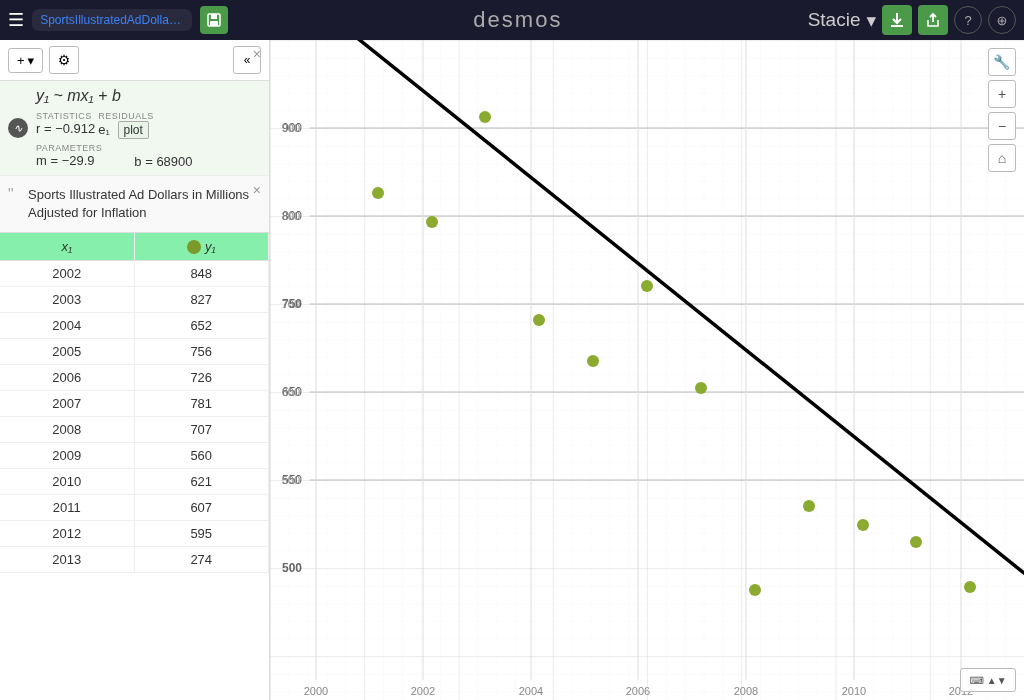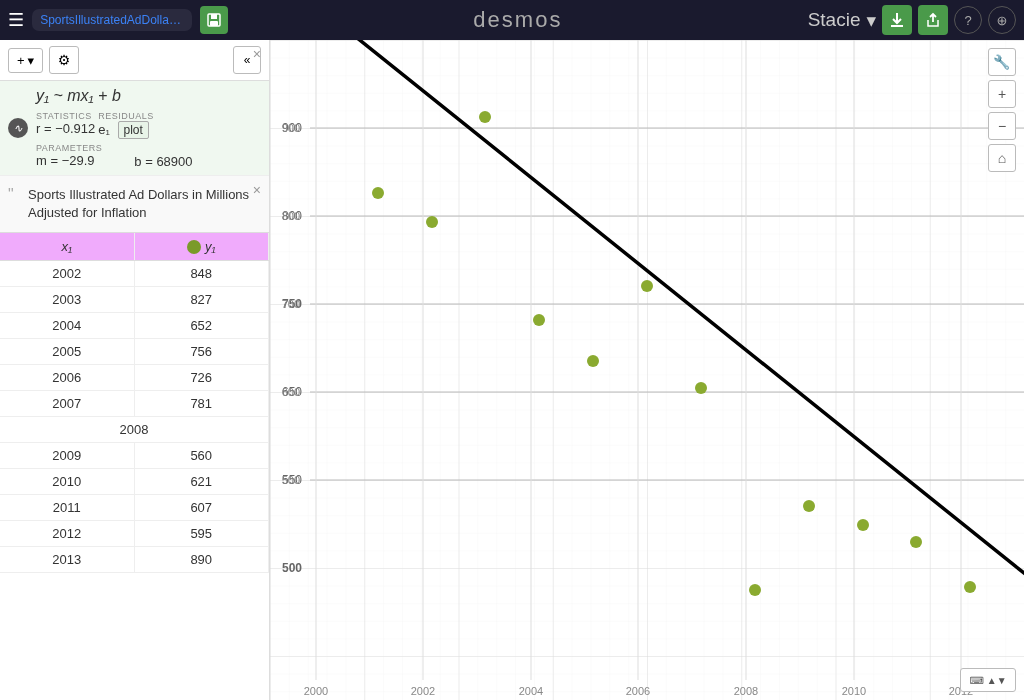--- a/index.html
+++ b/index.html
@@ -91,21 +91,21 @@
       position: absolute; left: 8px; top: 10px; color: #aaa; font-size: 16px;
     }
     .label-text { font-size: 13px; color: #333; line-height: 1.4; }
 
     
     .table-panel {
       flex: 1; overflow-y: auto; position: relative;
     }
     .table-header-row {
       display: flex; align-items: center; border-bottom: 1px solid #ddd;
-      position: sticky; top: 0; background: #f0abfc; z-index: 2;
+      position: sticky; top: 0; background: #86efac; z-index: 2;
     }
     .table-col-header {
       flex: 1; text-align: center; padding: 6px 4px; font-size: 13px;
       font-style: italic; color: #333; border-right: 1px solid #eee;
       display: flex; align-items: center; justify-content: center; gap: 4px;
     }
     .col-dot {
       width: 14px; height: 14px; border-radius: 50%; background: #7a9a2a; display: inline-block;
     }
     .table-row {
@@ -277,40 +277,41 @@
           <div class="table-row">
       <div class="table-cell">2006</div>
       <div class="table-cell">726</div>
     </div>
           <div class="table-row">
       <div class="table-cell">2007</div>
       <div class="table-cell">781</div>
     </div>
           <div class="table-row">
       <div class="table-cell">2008</div>
+      <div class="table-cell">707</div>
     </div>
           <div class="table-row">
       <div class="table-cell">2009</div>
       <div class="table-cell">560</div>
     </div>
           <div class="table-row">
       <div class="table-cell">2010</div>
       <div class="table-cell">621</div>
     </div>
           <div class="table-row">
       <div class="table-cell">2011</div>
       <div class="table-cell">607</div>
     </div>
           <div class="table-row">
       <div class="table-cell">2012</div>
       <div class="table-cell">595</div>
     </div>
           <div class="table-row">
       <div class="table-cell">2013</div>
-      <div class="table-cell">890</div>
+      <div class="table-cell">274</div>
     </div>
         </div>
     </div>
   </div>
 
   <div id="graph-area">
 
     
     <div class="graph-controls-right">
       <div class="graph-btn">

